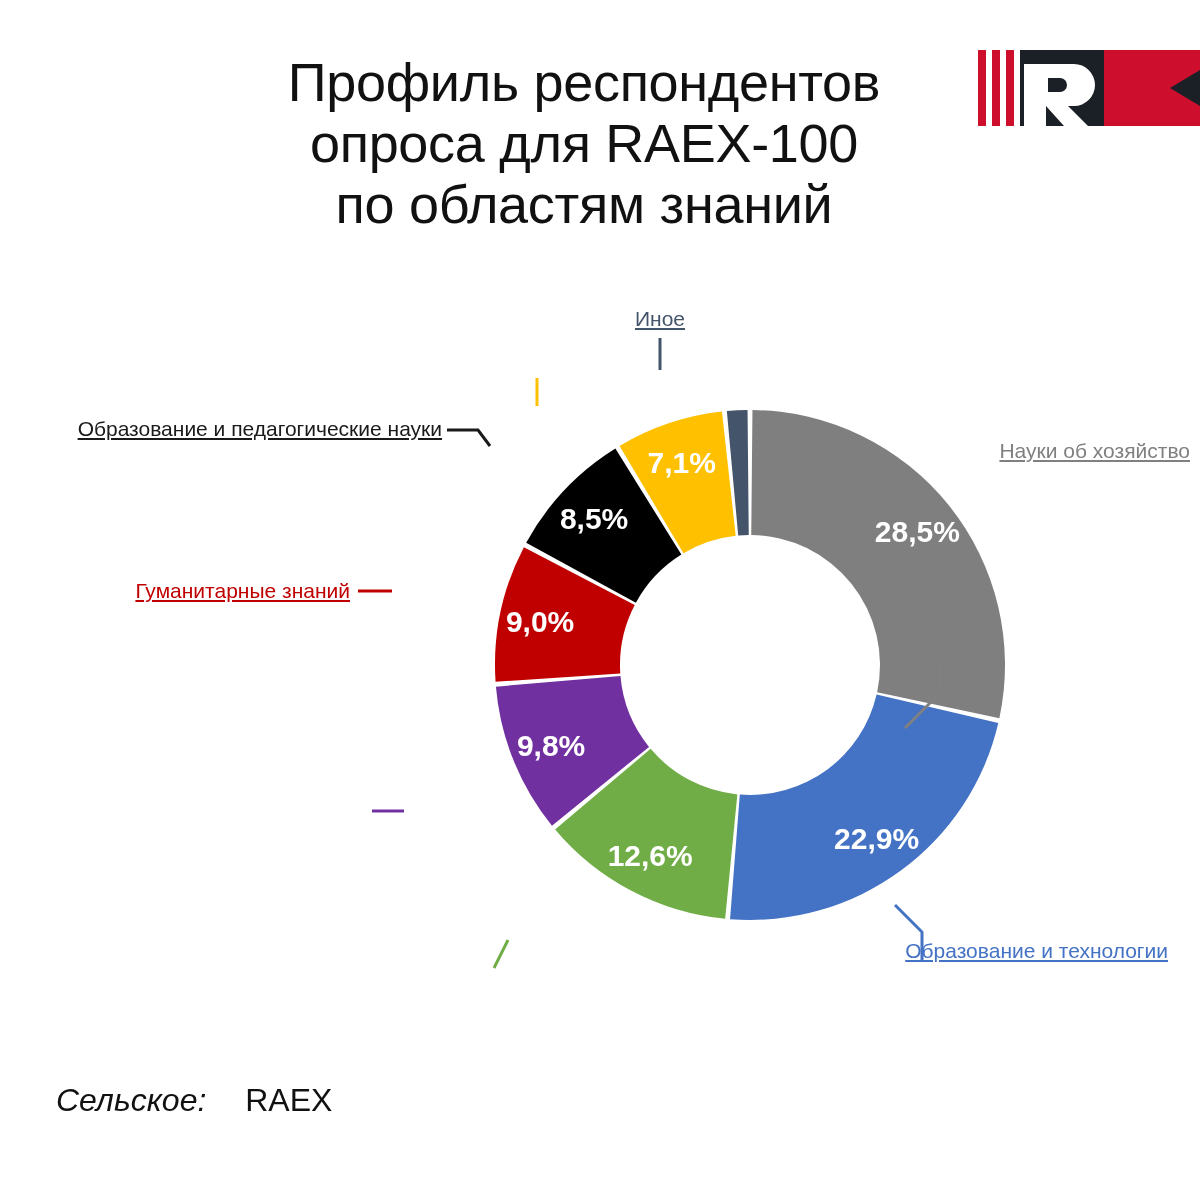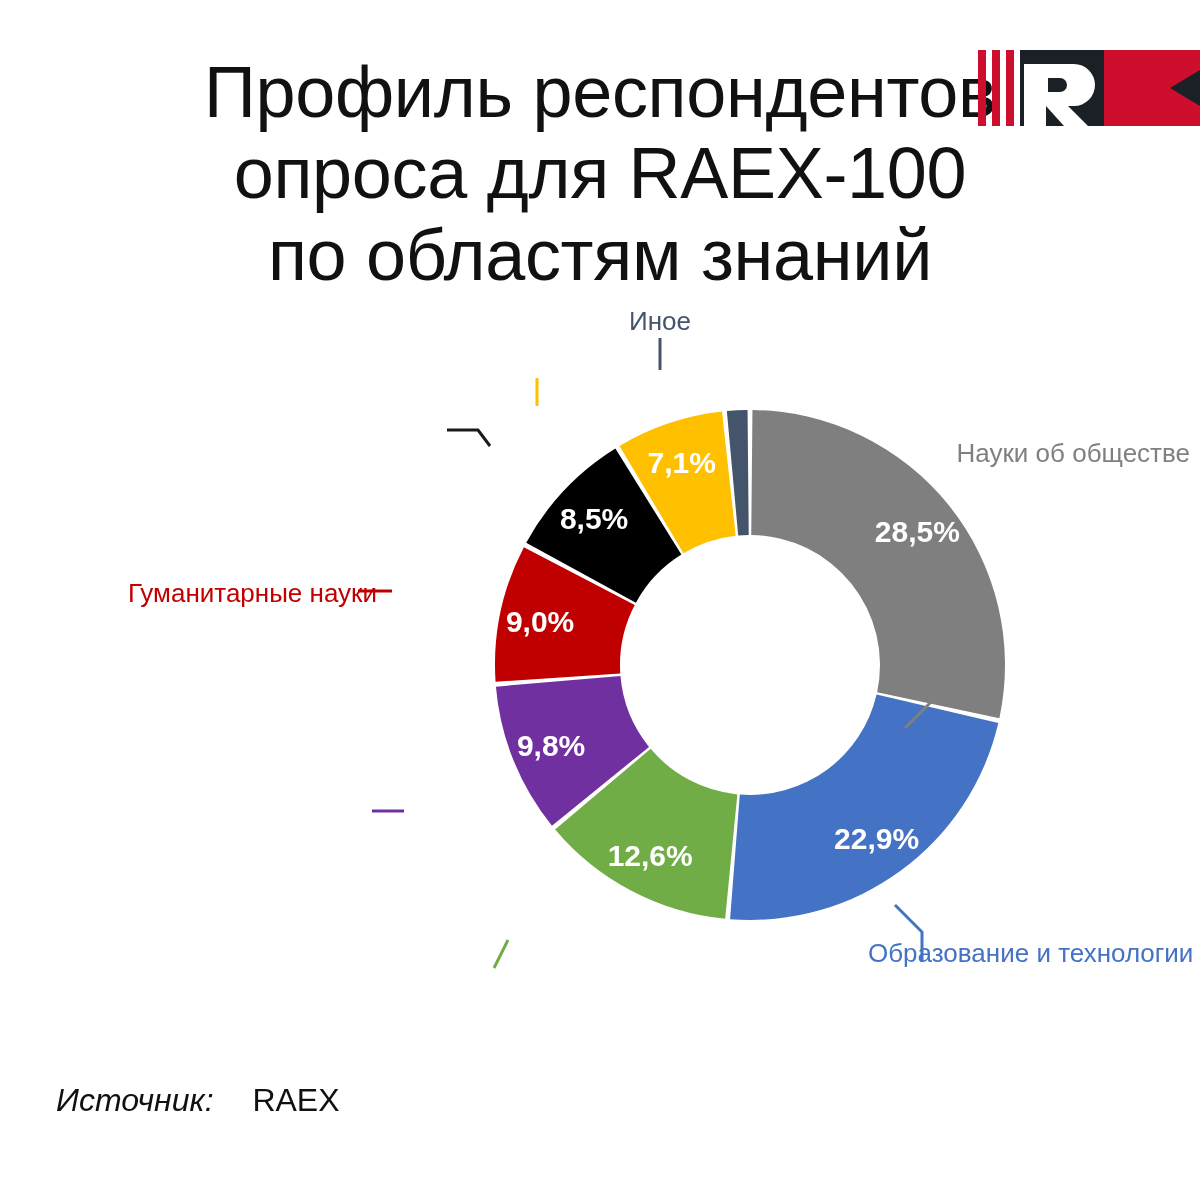--- a/index.html
+++ b/index.html
@@ -15,25 +15,25 @@
     position: relative;
     width: 1200px;
     height: 1188px;
     background: #ffffff;
     overflow: hidden;
   }
 
   
   #title {
     position: absolute;
-    left: 180px;
+    left: 164px;
     top: 52px;
     width: 840px;
     text-align: center;
-    font-size: 72px;
+    font-size: 54px;
     line-height: 1.13;
     color: #111111;
     font-weight: 400;
     letter-spacing: -0.3px;
     white-space: pre-line;
   }
 
   
   #logo {
     position: absolute;
@@ -53,23 +53,24 @@
   }
   #donut-svg {
     position: absolute;
     left: 0;
     top: 0;
   }
 
   
   .callout {
     position: absolute;
-    font-size: 26px;
+    font-size: 21px;
     white-space: nowrap;
     line-height: 1;
+    text-decoration: underline;
   }
   .callout.left  { text-align: right; }
   .callout.center{ text-align: center; }
 
   
   #source {
     position: absolute;
     left: 56px;
     top: 1082px;
     font-size: 32px;
@@ -146,28 +147,29 @@
         <text x="650.2" y="615.9" fill="#ffffff" font-family="Liberation Sans, sans-serif" font-size="30" font-weight="bold" text-anchor="middle">12,6%</text>
         <text x="551.1" y="506.2" fill="#ffffff" font-family="Liberation Sans, sans-serif" font-size="30" font-weight="bold" text-anchor="middle">9,8%</text>
         <text x="540.1" y="381.8" fill="#ffffff" font-family="Liberation Sans, sans-serif" font-size="30" font-weight="bold" text-anchor="middle">9,0%</text>
         <text x="594.1" y="278.7" fill="#ffffff" font-family="Liberation Sans, sans-serif" font-size="30" font-weight="bold" text-anchor="middle">8,5%</text>
         <text x="681.8" y="222.6" fill="#ffffff" font-family="Liberation Sans, sans-serif" font-size="30" font-weight="bold" text-anchor="middle">7,1%</text>
       </svg>
 
     <div class="callout center" style="left:572px; top:58px; width:176px; color:#44546A;">Иное</div>
 
 
+    <div class="callout left" style="left:52px; top:168px; width:390px; color:#1A1A1A;">Образование и педагогические науки</div>
 
-    <div class="callout left" style="left:128px; top:330px; width:222px; color:#C00000;">Гуманитарные науки</div>
+    <div class="callout left" style="left:128px; top:330px; width:222px; color:#C00000;">Гуманитарные знаний</div>
 
 
 
-    <div class="callout left" style="left:930px; top:190px; width:260px; color:#808080;">Науки об обществе</div>
+    <div class="callout left" style="left:930px; top:190px; width:260px; color:#808080;">Науки об хозяйство</div>
 
     <div class="callout left" style="left:868px; top:690px; width:300px; color:#4472C4;">Образование и технологии</div>
   </div>
 
   <div id="source">
-    <span class="src-label">Источник:</span>
+    <span class="src-label">Сельское:</span>
     <span class="src-value">RAEX</span>
   </div>
 
 </div>
 
 </body></html>

